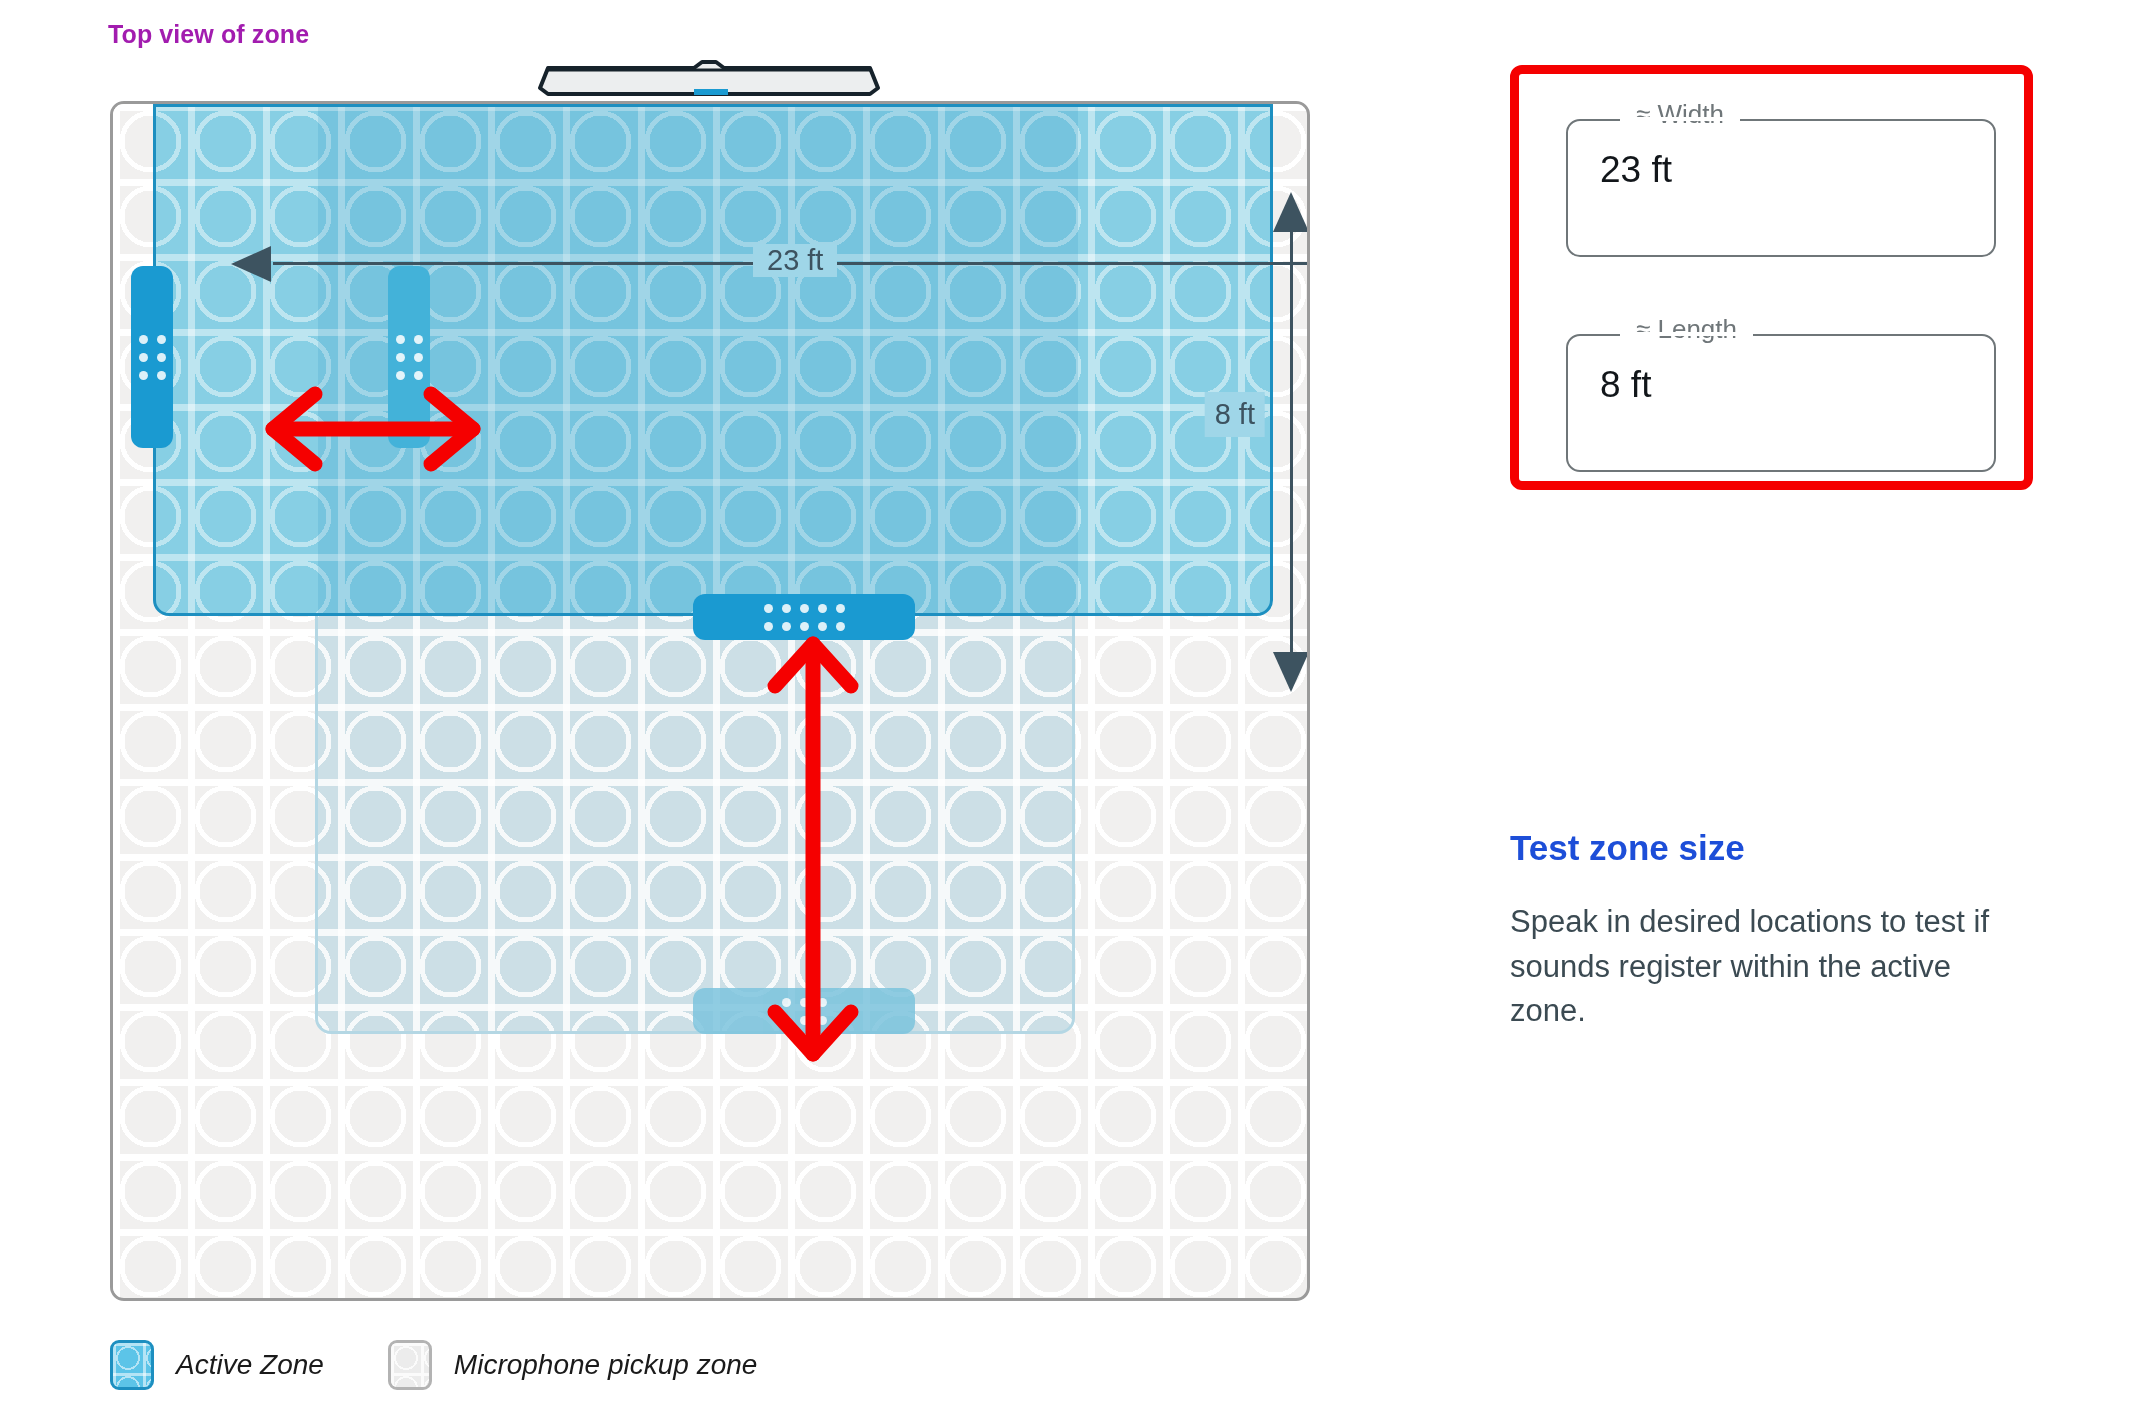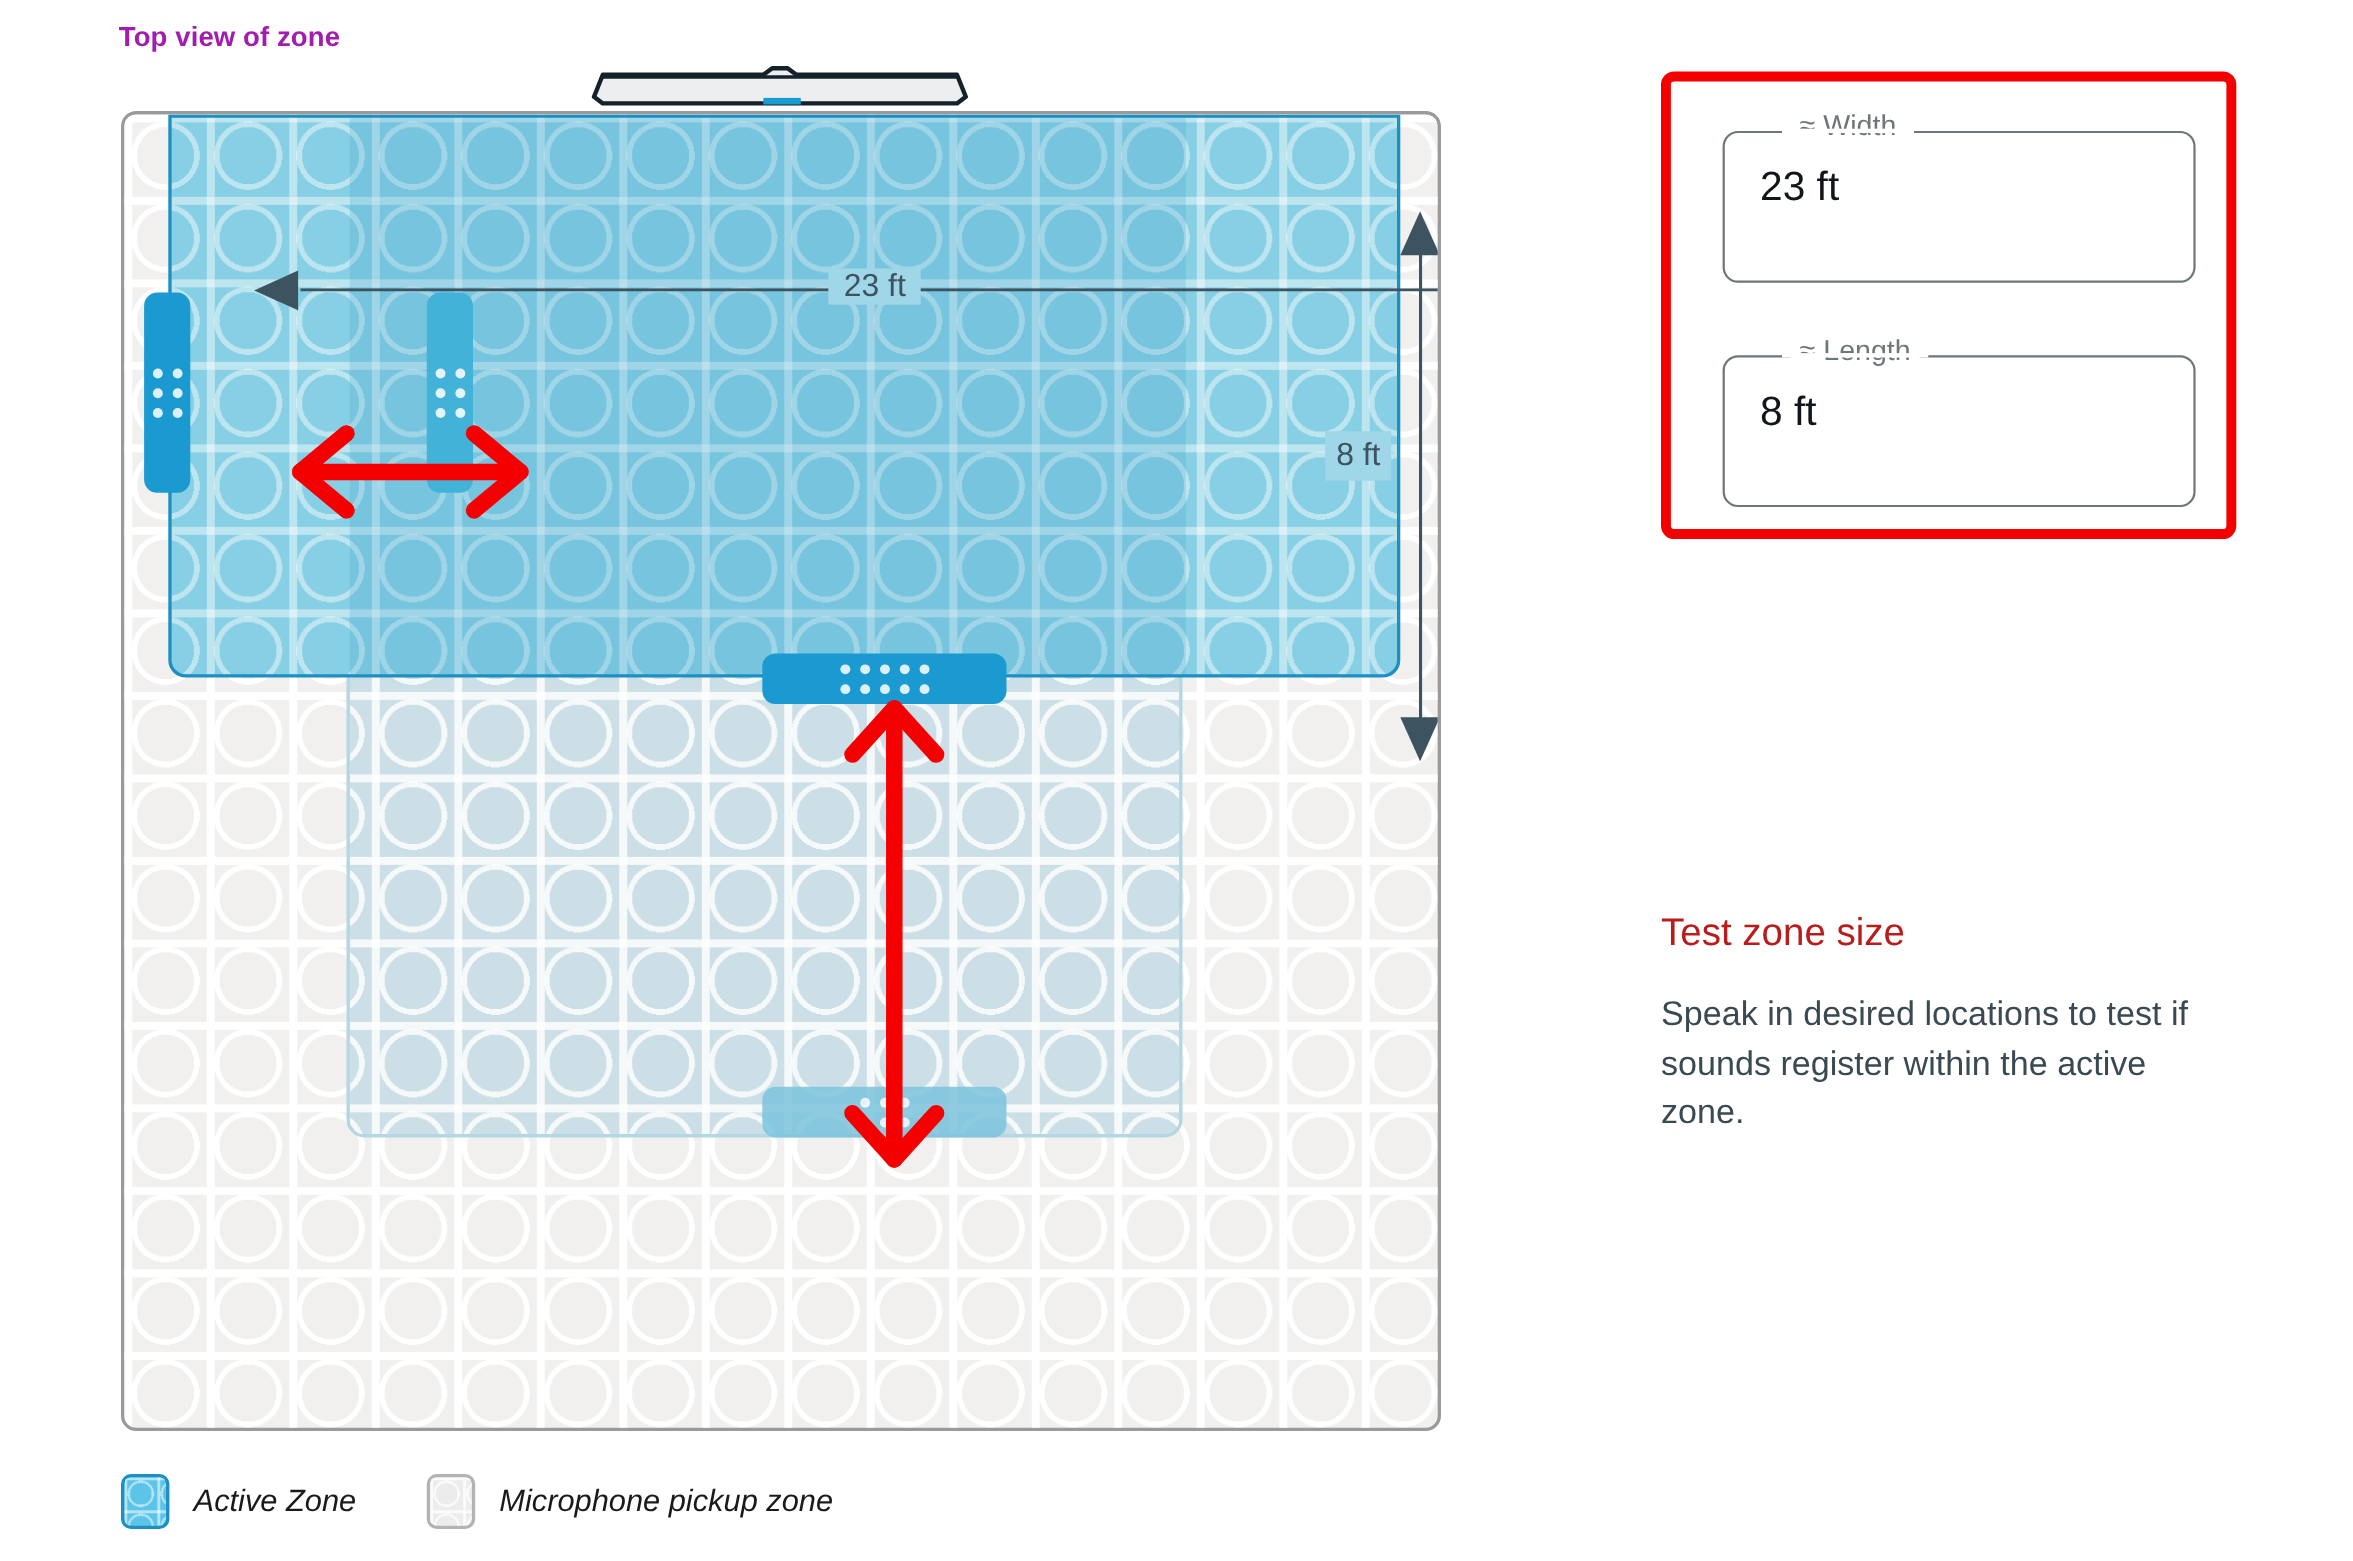--- a/index.html
+++ b/index.html
@@ -212,21 +212,21 @@
     box-sizing: border-box;
     background: #ffffff;
   }
   .field {
     position: absolute;
     left: 47px;
     width: 430px; height: 138px;
     box-sizing: border-box;
   }
   #field-width  { top: 45px; }
-  #field-length { top: 249px; }
+  #field-length { top: 260px; }
   .field-box {
     position: absolute;
     inset: 0;
     border: 2px solid #6f7679;
     border-radius: 14px;
     box-sizing: border-box;
   }
   .field-notch {
     position: absolute;
     left: 52px; top: -2px;
@@ -273,23 +273,23 @@
     border-radius: 50%;
     background: #1a8fc6;
   }
   .radio-off { border: 4px solid #12161a; }
   .radio-label { font-size: 33px; color: #1a1a1a; }
 
   
   #info-block { position: absolute; left: 20px; top: 828px; width: 520px; }
   #info-heading {
     font-size: 35px;
-    color: #b91c1c;
+    color: #1d4ed8;
     margin: 0 0 32px 0;
-    font-weight: normal;
+    font-weight: bold;
   }
   #info-body {
     font-size: 31px;
     line-height: 1.44;
     color: #3b4a52;
     margin: 0;
   }
 </style>
 </head>
 <body>

